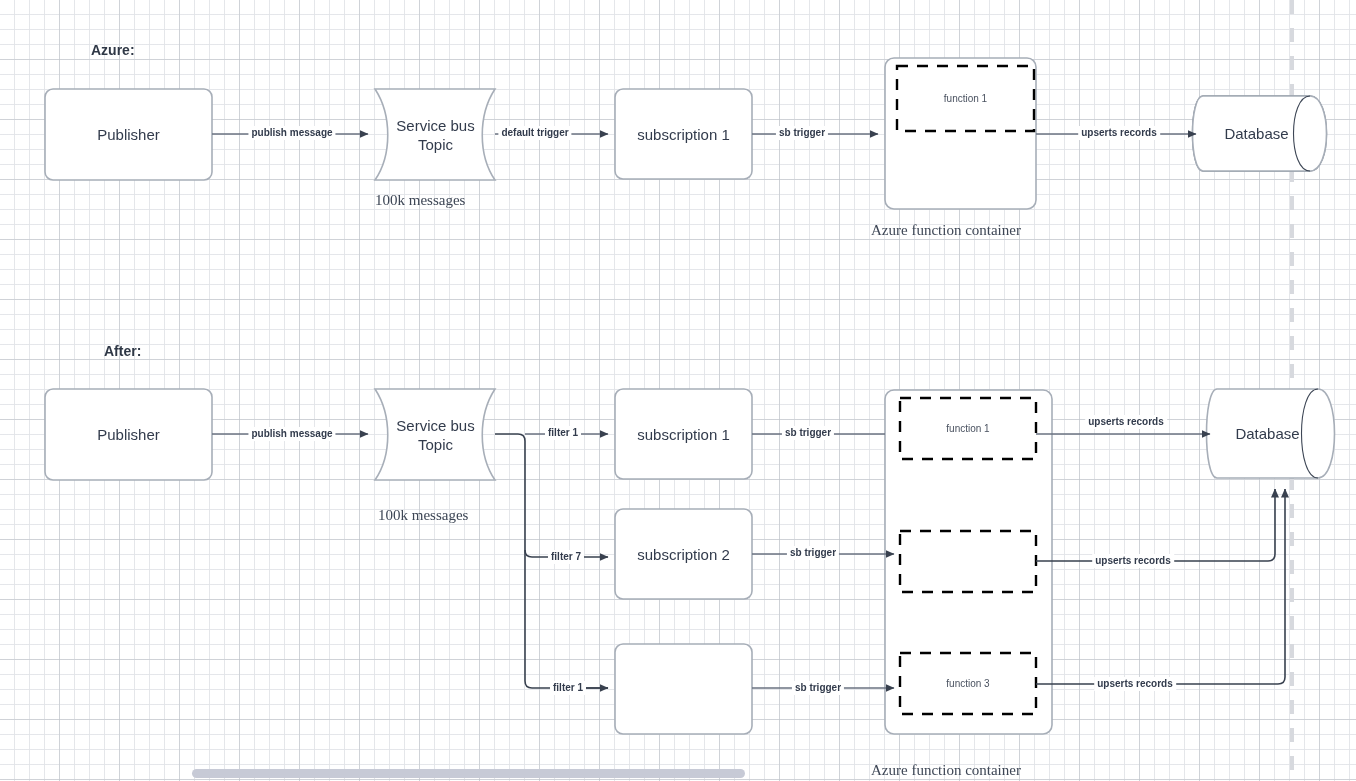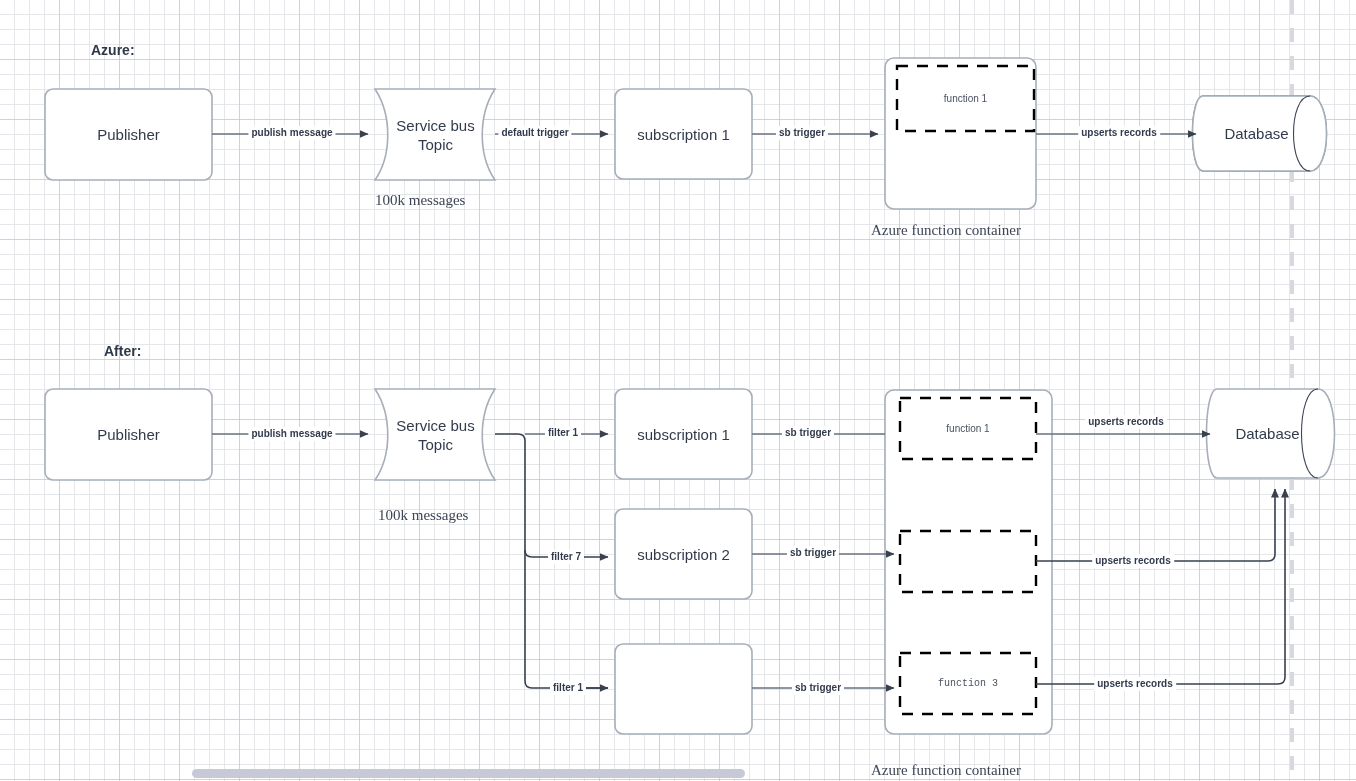--- a/index.html
+++ b/index.html
@@ -190,21 +190,21 @@
 
   <div class="node-label" style="left:388px; top:389px; width:95px; height:91px;">Service bus
 Topic</div>
 
   <div class="caption" style="left:378px; top:507px;">100k messages</div>
 
   <div class="node-label" style="left:615px; top:389px; width:137px; height:90px;">subscription 1</div>
   <div class="node-label" style="left:615px; top:509px; width:137px; height:90px;">subscription 2</div>
 
   <div class="func-label" style="left:900px; top:398px; width:136px; height:61px;">function 1</div>
-  <div class="func-label" style="left:900px; top:653px; width:136px; height:61px;font-family:Liberation Mono, monospace;">function 3</div>
+  <div class="func-label" style="left:900px; top:653px; width:136px; height:61px;">function 3</div>
 
   <div class="caption" style="left:871px; top:762px;">Azure function container</div>
 
   <div class="node-label" style="left:1217px; top:389px; width:101px; height:89px;">Database</div>
 
   <div class="edge-label" style="left:292px; top:434px;">publish message</div>
 
   <div class="edge-label" style="left:563px; top:433px;">filter 1</div>
   <div class="edge-label" style="left:566px; top:557px;">filter 7</div>
   <div class="edge-label" style="left:568px; top:688px;">filter 1</div>

